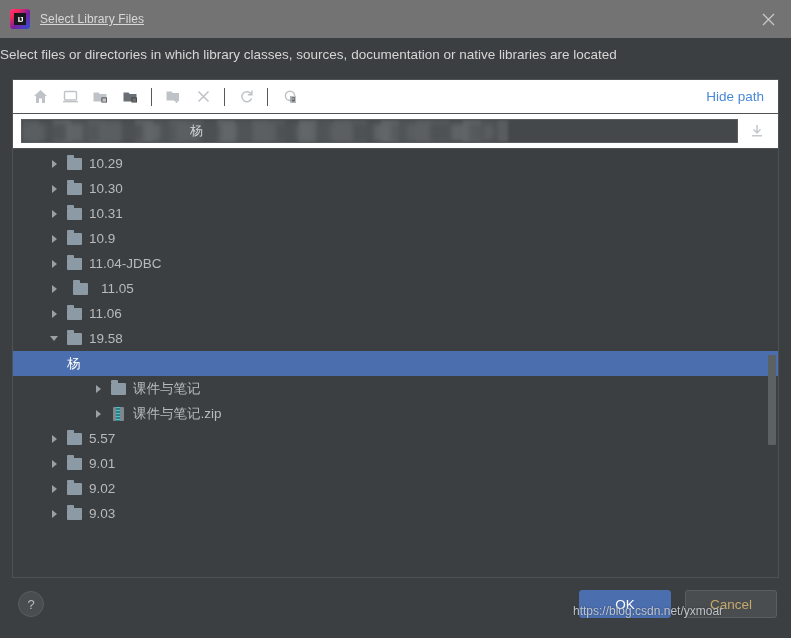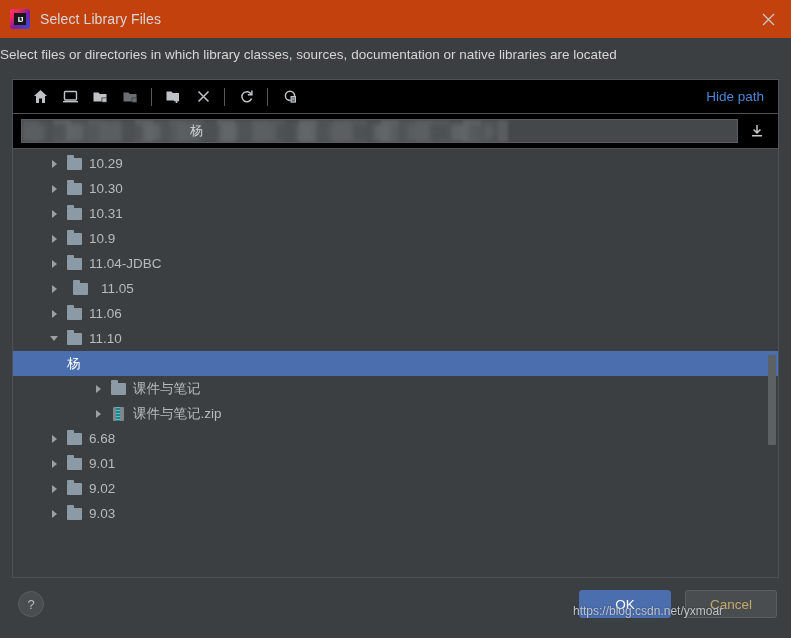--- a/index.html
+++ b/index.html
@@ -14,21 +14,21 @@
     width: 791px; height: 638px;
     background: #3c3f41;
     display: flex; flex-direction: column;
   }
 
   
   .titlebar {
     height: 38px; flex: 0 0 38px;
     display: flex; align-items: center;
     padding: 0 0 0 10px;
-    background: #c2410c;
+    background: #737373;
     justify-content: flex-end;
   }
   .app-icon {
     width: 20px; height: 20px; flex: 0 0 20px;
     position: relative; margin-right: 10px;
     border-radius: 3px;
     background: linear-gradient(135deg,#ff318c 0%,#fe2857 22%,#7a1fa2 55%,#2b52d8 100%);
     overflow: hidden;
   }
   .app-icon::after {
@@ -37,41 +37,41 @@
     background: #16181c;
   }
   .app-icon .ij {
     position: absolute; left: 0; top: 0; width: 20px; height: 20px;
     display: flex; align-items: center; justify-content: center;
     color: #fff; font-size: 8px; font-weight: bold; z-index: 3;
     letter-spacing: -1px;
     font-family: "Liberation Sans", sans-serif;
   }
   .title-text {
-    color: #d8d8d8; font-size: 14px; letter-spacing: .1px;
+    color: #d8d8d8; font-size: 12px; letter-spacing: .1px; text-decoration: underline;
   }
   .win-close {
     margin-left: auto; width: 46px; height: 38px;
     display: flex; align-items: center; justify-content: center;
     color: #c8c8c8;
   }
   .win-close svg { display: block; }
 
   
   .subtitle {
     flex: 0 0 33px;
     display: flex; align-items: center;
     color: #d6d6d6; font-size: 13.5px;
   }
 
   
   .panel {
     margin: 8px 12px 0 12px;
     border: 1px solid #4e5254;
-    background: #000000;
+    background: #ffffff;
     flex: 1 1 auto;
     display: flex; flex-direction: column;
     min-height: 0;
   }
 
   
   .toolbar {
     flex: 0 0 34px;
     display: flex; align-items: center;
     padding: 0 6px 0 12px;
@@ -393,21 +393,21 @@
             </div>
             <div class="label">11.06</div>
           </div>
           <div class="row" style="padding-left: 32px;">
             <div class="arrow open">
               <i></i>
             </div>
             <div class="ico">
               <div class="folder"></div>
             </div>
-            <div class="label">11.10</div>
+            <div class="label">19.58</div>
           </div>
           <div class="row selected" style="padding-left: 54px; position: relative;">
             <div class="blob"></div>
             <div class="ch">杨</div>
           </div>
           <div class="row" style="padding-left: 76px;">
             <div class="arrow">
               <i></i>
             </div>
             <div class="ico">
@@ -424,21 +424,21 @@
             </div>
             <div class="label">课件与笔记.zip</div>
           </div>
           <div class="row" style="padding-left: 32px;">
             <div class="arrow">
               <i></i>
             </div>
             <div class="ico">
               <div class="folder"></div>
             </div>
-            <div class="label">6.68</div>
+            <div class="label">5.57</div>
           </div>
           <div class="row" style="padding-left: 32px;">
             <div class="arrow">
               <i></i>
             </div>
             <div class="ico">
               <div class="folder"></div>
             </div>
             <div class="label">9.01</div>
           </div>

